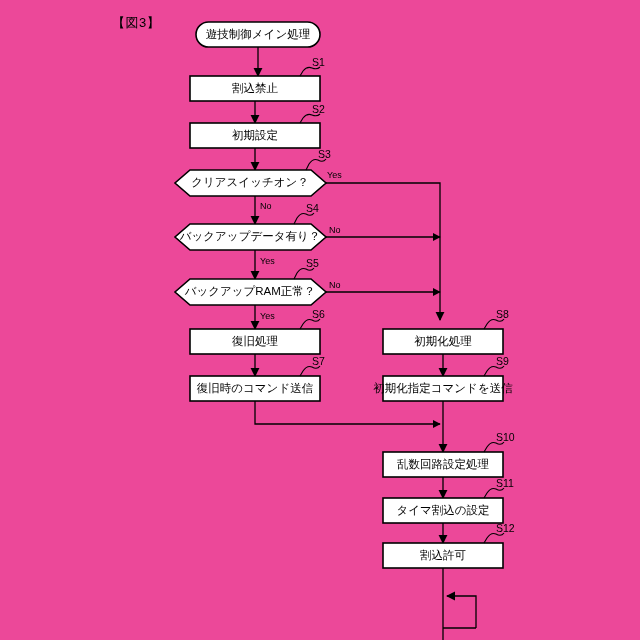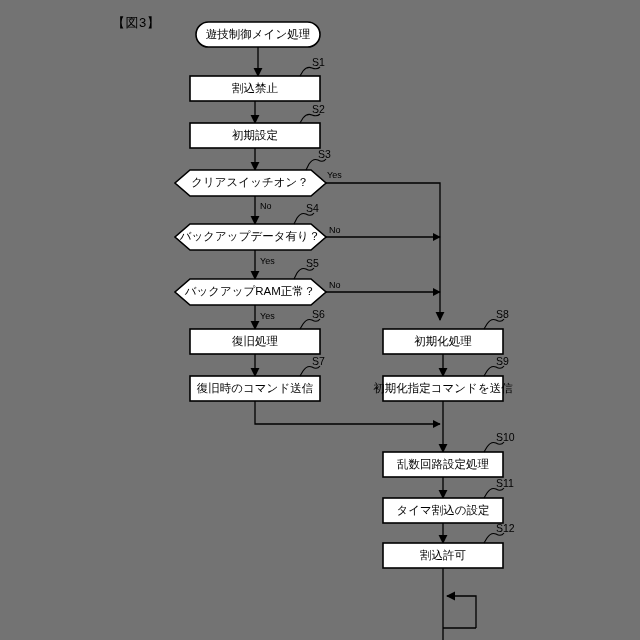--- a/index.html
+++ b/index.html
@@ -4,21 +4,21 @@
 <style>
   html, body {
     margin: 0;
     padding: 0;
     background: #ffffff;
   }
   #page {
     position: relative;
     width: 640px;
     height: 640px;
-    background: #737373;
+    background: #ec4899;
     font-family: "Liberation Sans", "DejaVu Sans", sans-serif;
     overflow: hidden;
   }
   #figure-svg {
     position: absolute;
     left: 0;
     top: 0;
     width: 640px;
     height: 640px;
   }

